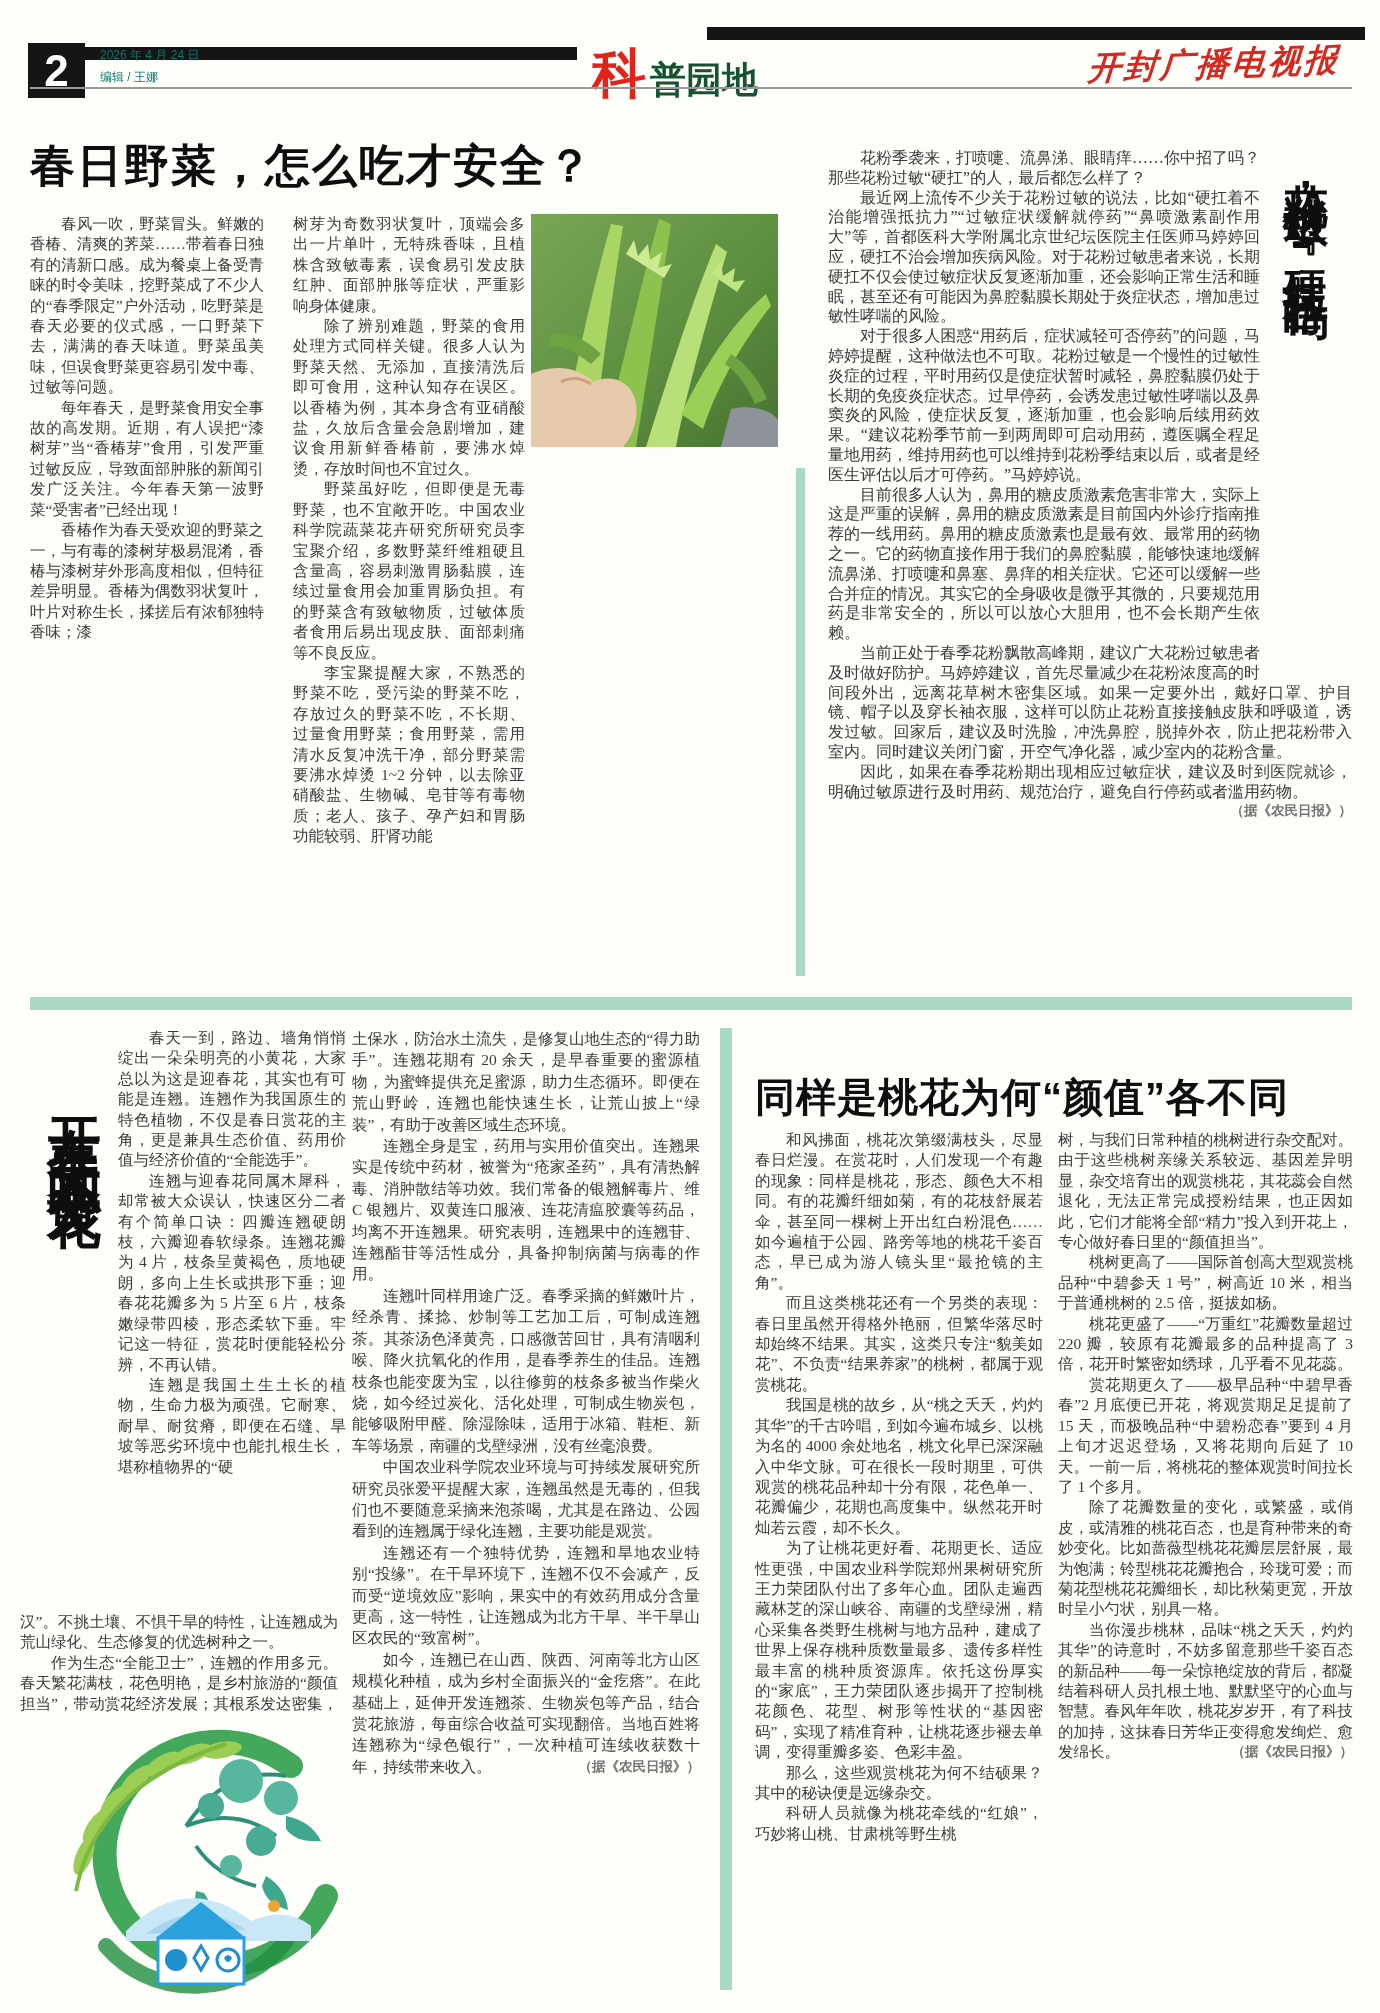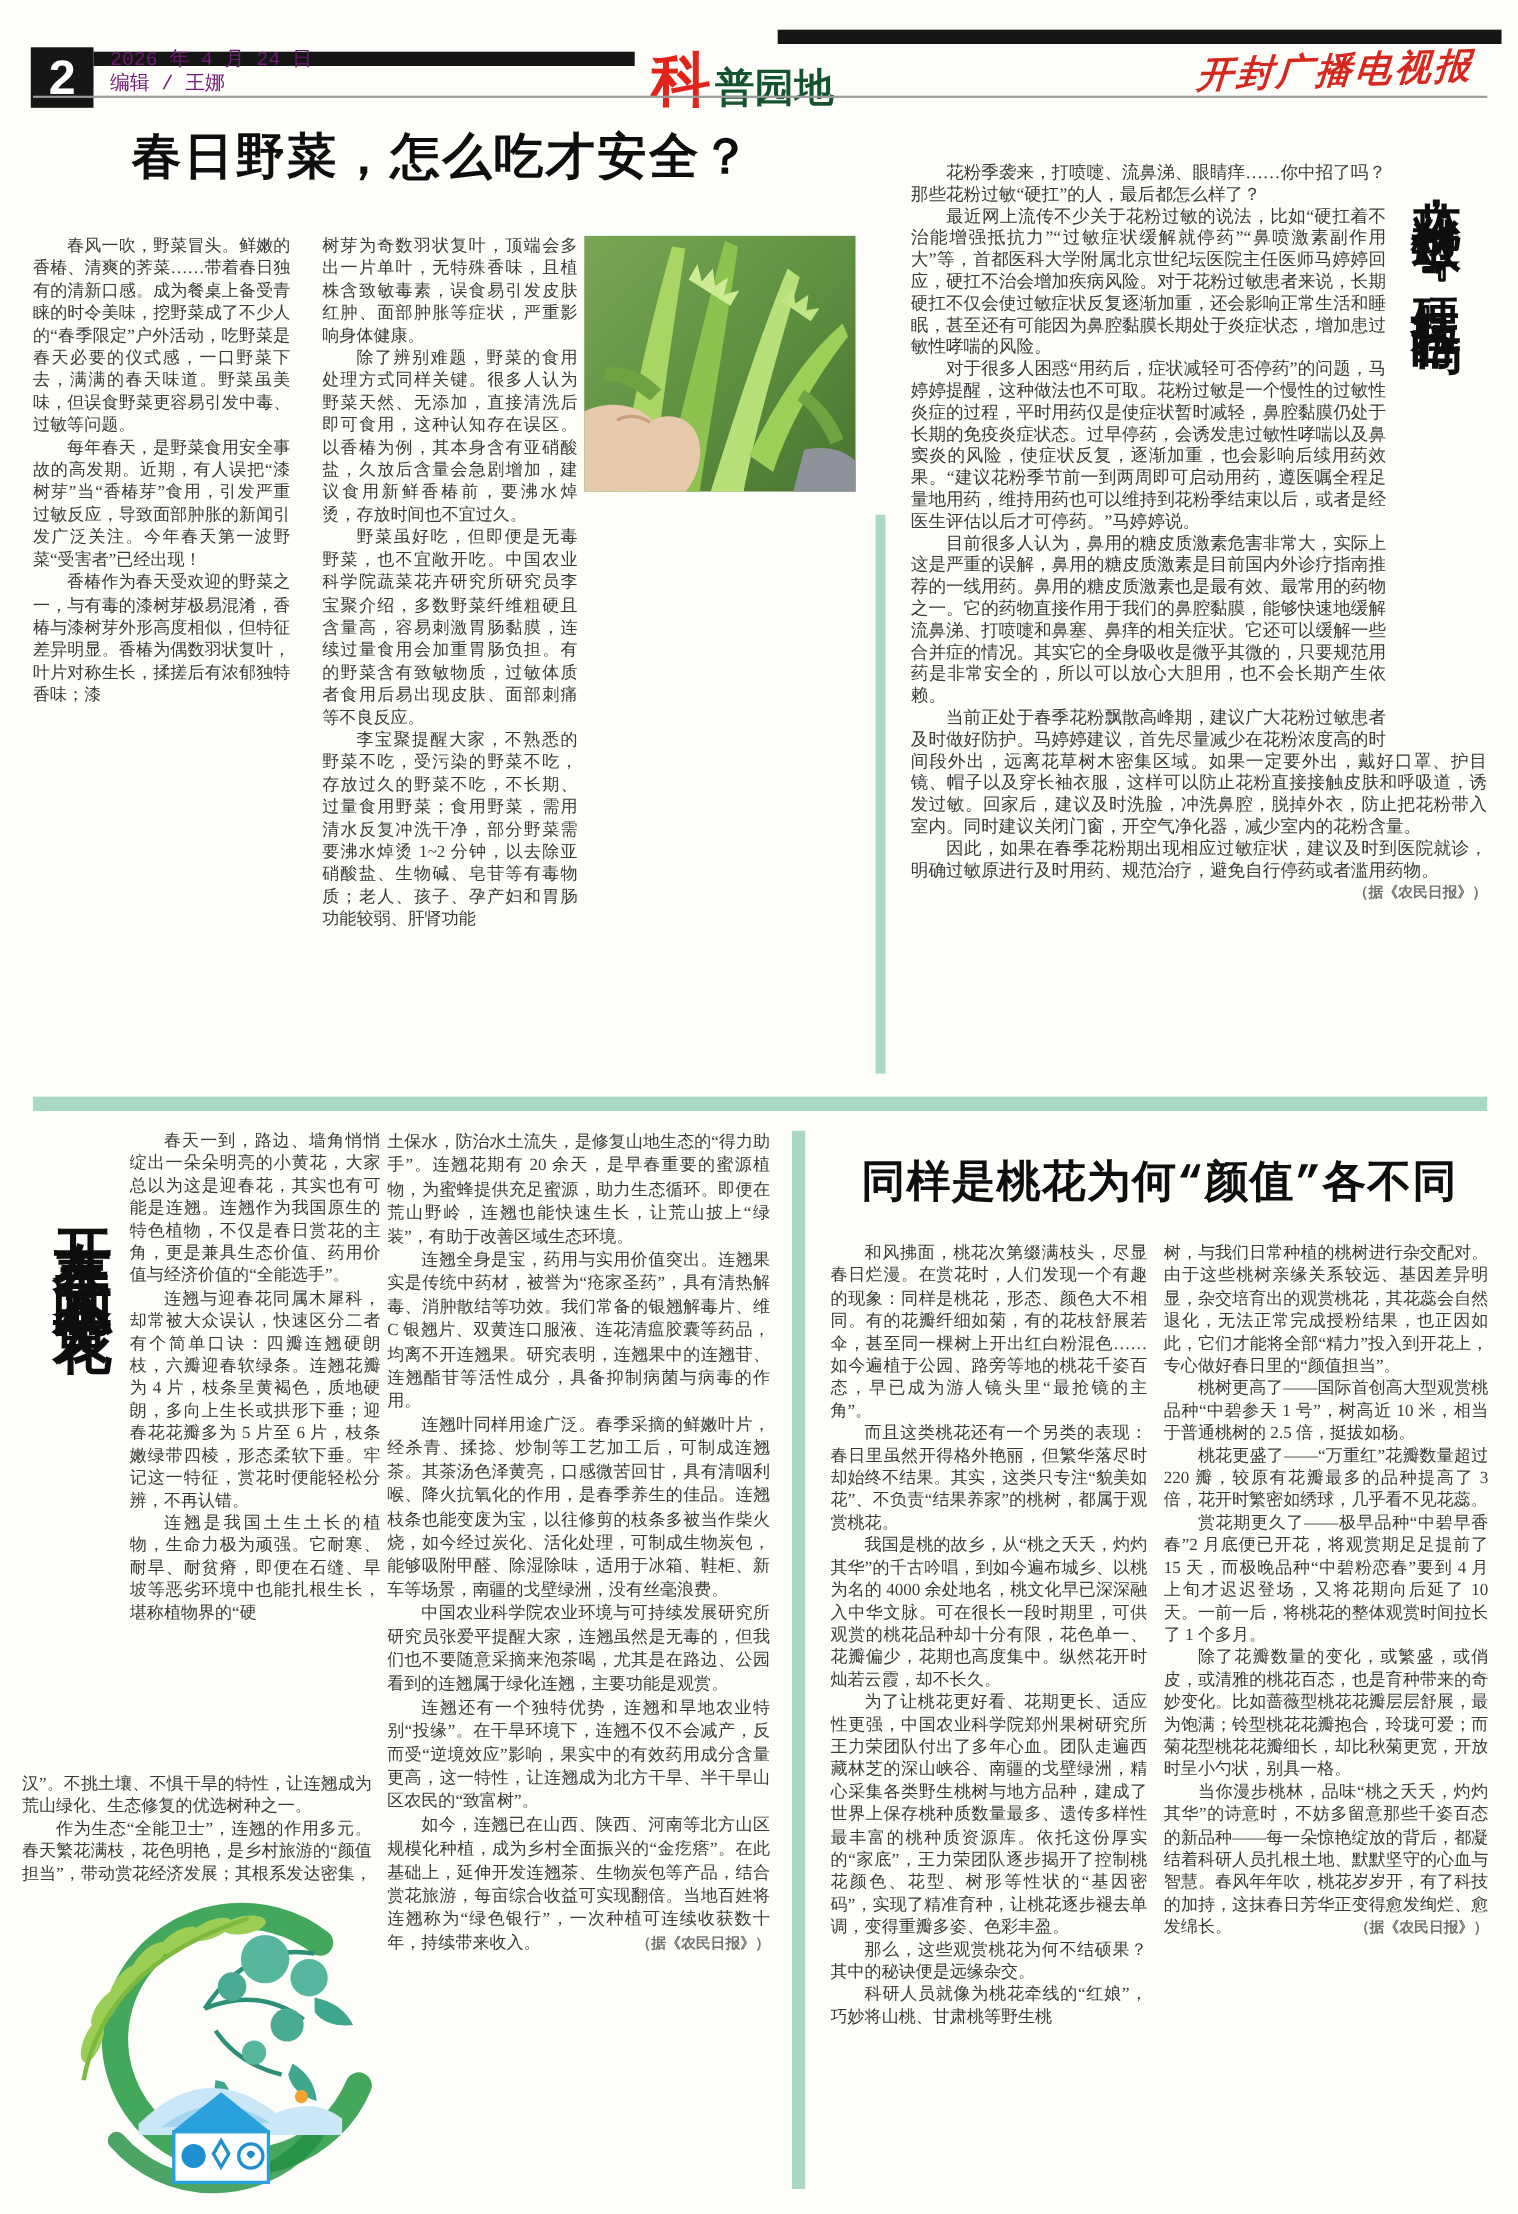--- a/index.html
+++ b/index.html
@@ -3,32 +3,32 @@
 <meta charset="utf-8">
 <style>
   html,body{margin:0;padding:0;}
   body{width:1380px;height:2013px;position:relative;background:#fdfdfa;
        font-family:"Liberation Serif","DejaVu Serif",serif;color:#3a3a3a;}
   .abs{position:absolute;}
   
   .blackbar{background:#151515;}
   .numbox{background:#151515;color:#fff;font-family:"Liberation Sans",sans-serif;
           font-weight:bold;font-size:44px;display:flex;align-items:center;justify-content:center;}
-  .dateline{font-family:Liberation Mono, monospace;font-size:18px;color:#701a75;line-height:22px;}
+  .dateline{font-family:Liberation Sans, sans-serif;font-size:12px;color:#0f766e;line-height:22px;}
   .badge{color:#e2231a;font-family:"Liberation Sans",sans-serif;font-weight:900;font-size:54px;line-height:1;}
   .sectitle{color:#14532d;font-family:"Liberation Sans",sans-serif;font-weight:900;font-size:36px;line-height:1;}
   .masthead{color:#d5281e;font-family:"Liberation Serif",serif;font-weight:bold;font-style:italic;
             font-size:33px;letter-spacing:3px;transform:rotate(-2deg) skewX(-6deg);white-space:nowrap;}
   .hrule{background:#9a9a9a;height:2px;}
   
   .col{font-size:15.5px;line-height:20.4px;text-align:justify;overflow:hidden;}
   .col p{margin:0;text-indent:2em;}
   .col p.cont{text-indent:0;}
   .suffix{float:right;font-size:13.5px;color:#737373;font-weight:bold;margin-left:10px;}
-  .bigtitle{font-family:Liberation Mono, monospace;font-weight:900;color:#0e0e0e;text-align:center;}
+  .bigtitle{font-family:Liberation Sans, sans-serif;font-weight:900;color:#0e0e0e;margin-top:24px;}
   .tealbar{background:#a9d8c3;}
   .vtitle{font-family:"Liberation Sans",sans-serif;font-weight:900;color:#0e0e0e;
           writing-mode:vertical-rl;text-orientation:upright;line-height:1;}
   
   #a1-title{font-size:45px;letter-spacing:2px;}
   .photo{width:100%;height:233px;margin-bottom:9px;display:block;}
   
   #a2-body{font-size:16px;line-height:19.8px;}
   #a2-float{float:right;width:92px;height:516px;display:flex;justify-content:center;}
   #a2-vtitle{font-size:45px;letter-spacing:7px;}

